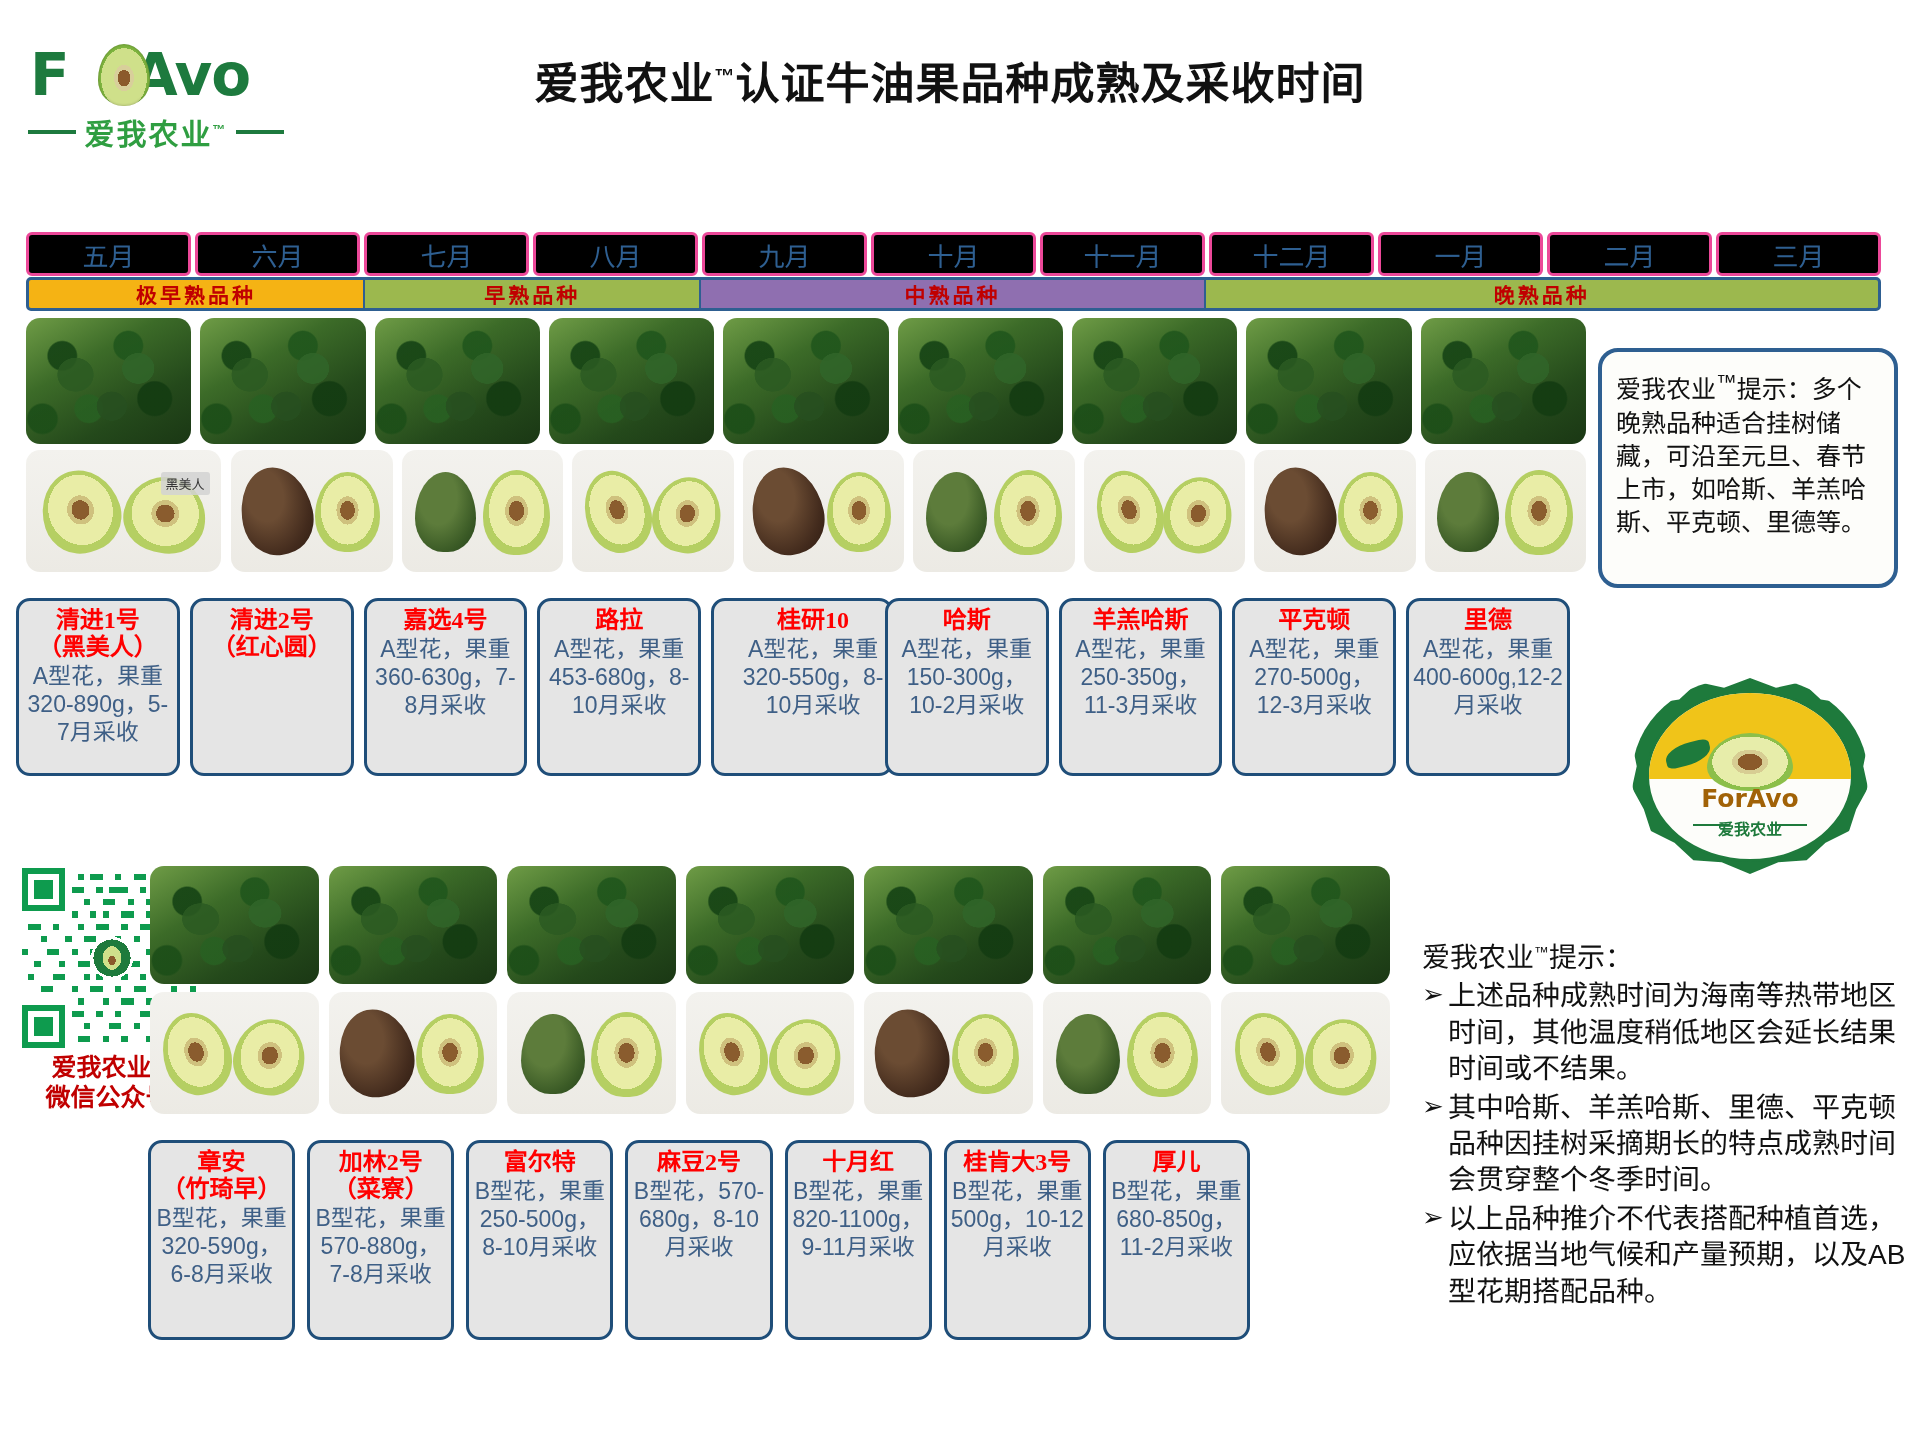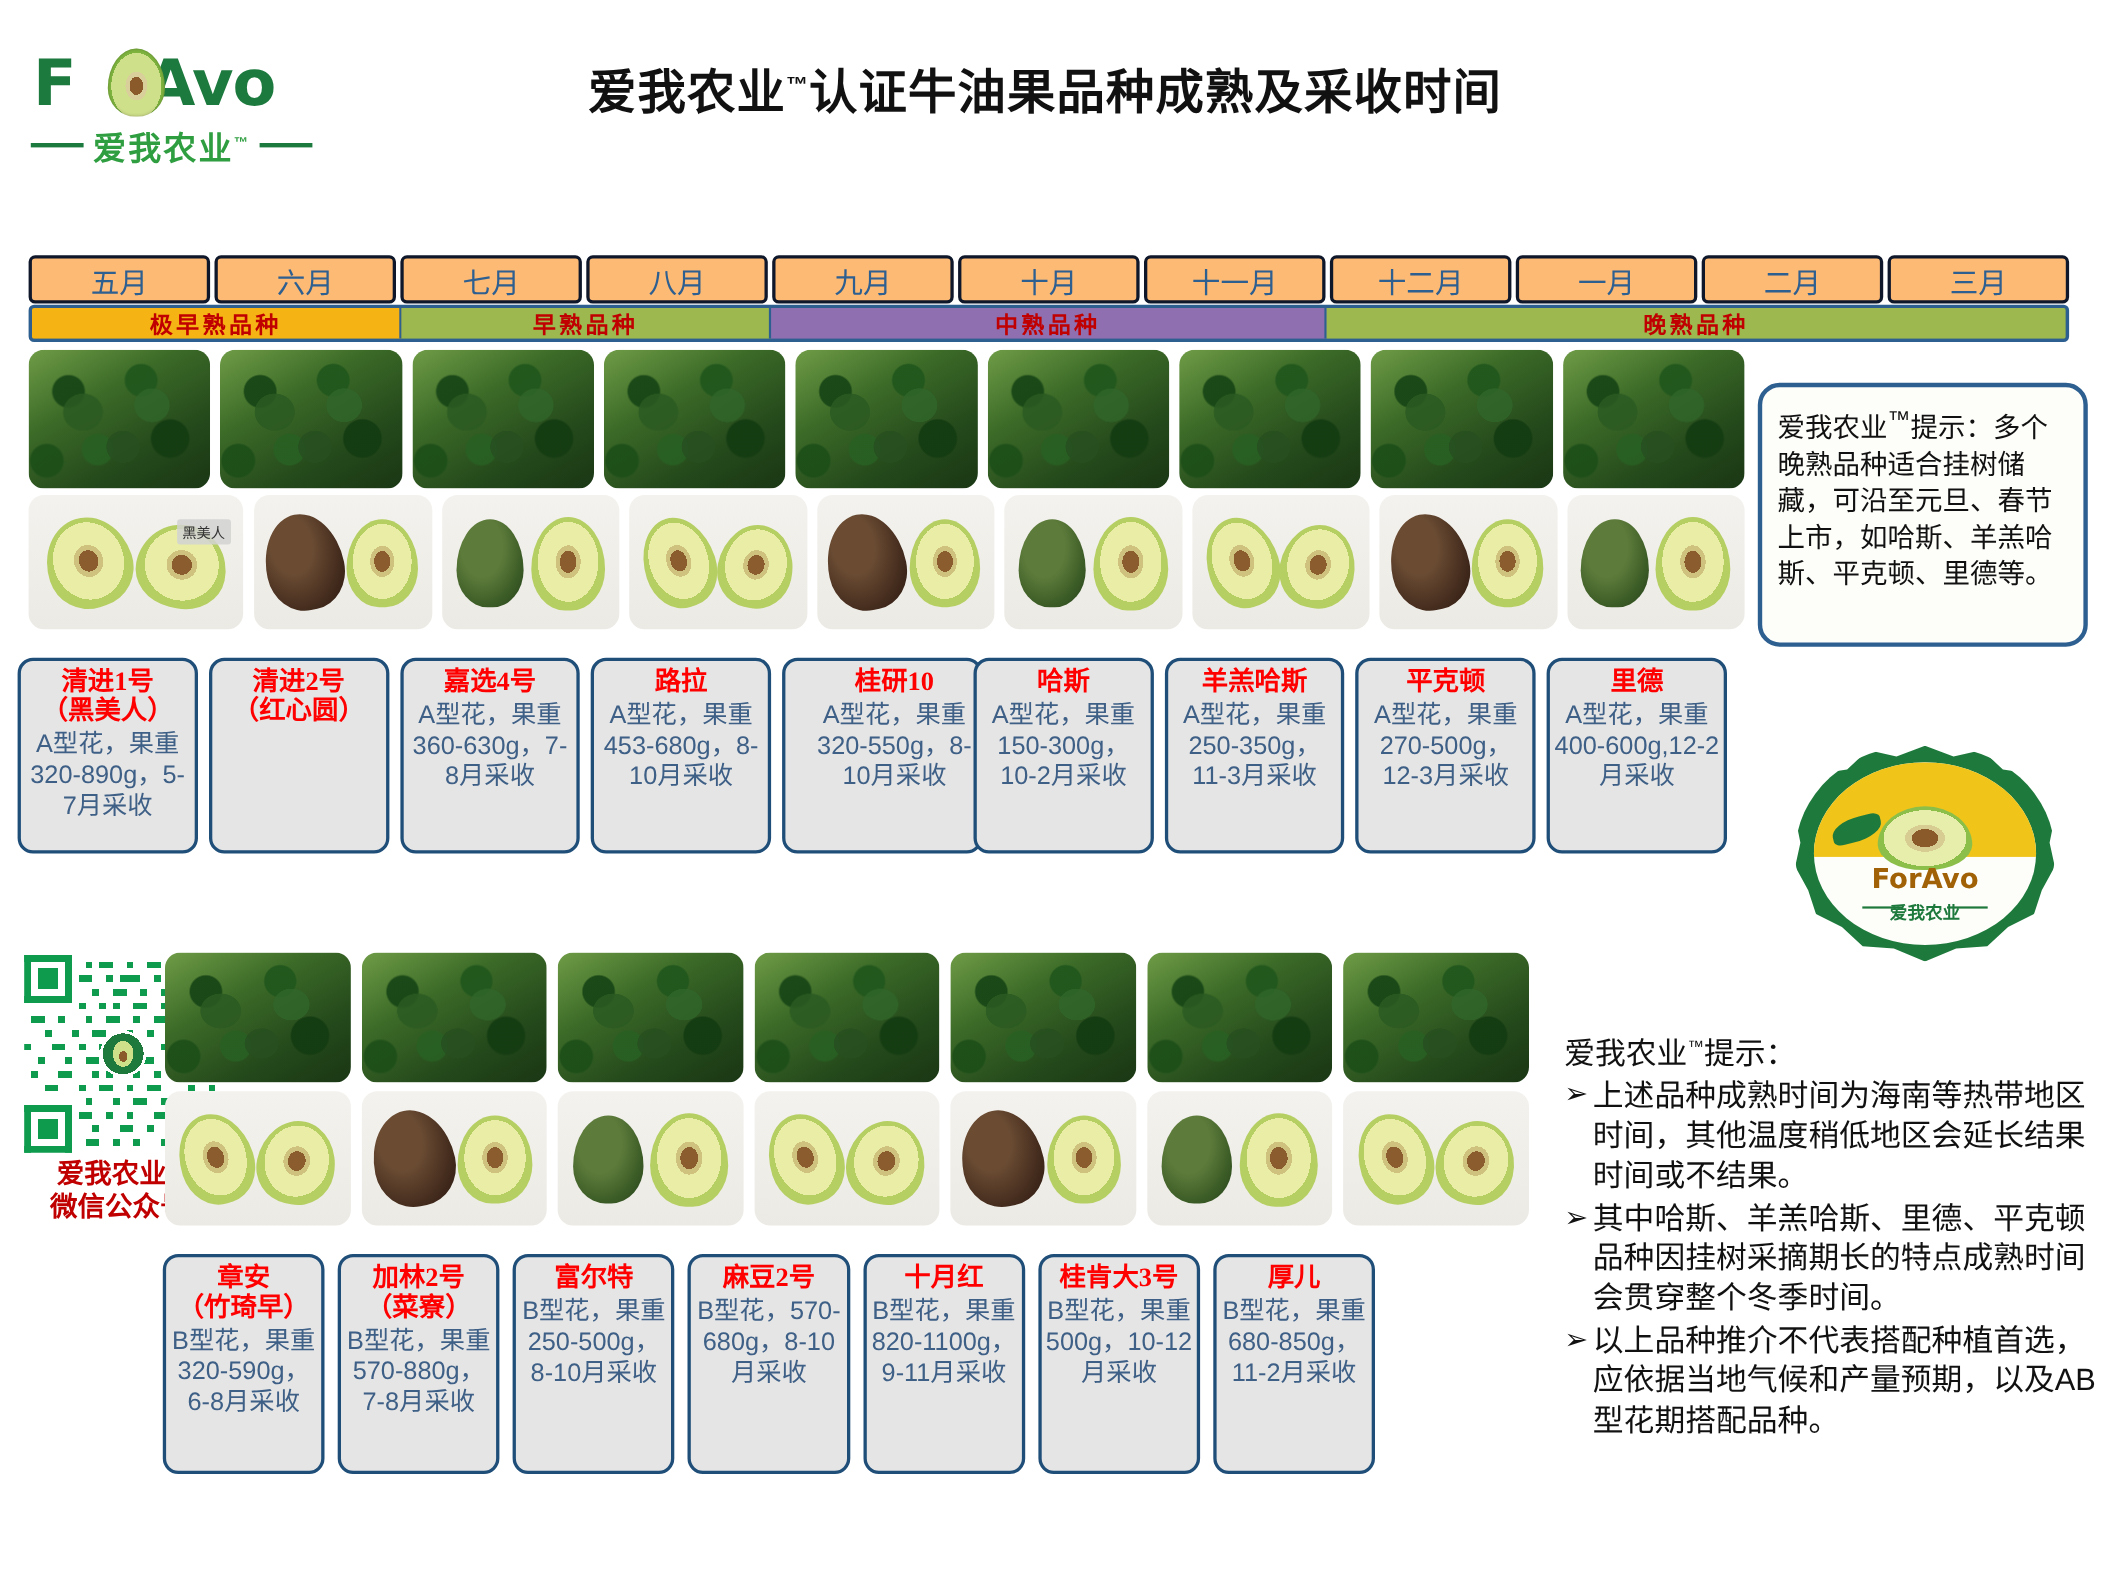--- a/index.html
+++ b/index.html
@@ -26,21 +26,21 @@
   .logo-rule.l{left:6px;width:48px;}
   .logo-rule.r{right:6px;width:48px;}
 
   .title{position:absolute;left:300px;top:48px;width:1300px;text-align:center;
     font-size:44px;font-weight:bold;color:#111;letter-spacing:1px;
     font-family:"Liberation Sans","DejaVu Sans",sans-serif;}
   .title sup{font-size:20px;}
 
   
   .months{position:absolute;left:26px;top:232px;width:1855px;height:44px;display:flex;}
-  .month{flex:1;margin-right:4px;border:3px solid #0f172a;border-radius:6px;background:#fdba74;
+  .month{flex:1;margin-right:4px;border:3px solid #ec4899;border-radius:6px;background:#000000;
     display:flex;align-items:center;justify-content:center;
     font-size:26px;color:#2e5f91;font-family:"Liberation Serif","DejaVu Serif",serif;}
   .month:last-child{margin-right:0;}
 
   
   .bands{position:absolute;left:26px;top:277px;width:1855px;height:34px;
     border:3px solid #2e5f91;border-radius:5px;display:flex;box-sizing:border-box;overflow:hidden;background:#2e5f91;}
   .band{display:flex;align-items:center;justify-content:center;
     font-size:21px;font-weight:bold;color:#c00000;letter-spacing:3px;
     font-family:"Liberation Serif","DejaVu Serif",serif;border-right:2px solid #2e5f91;box-sizing:border-box;}

